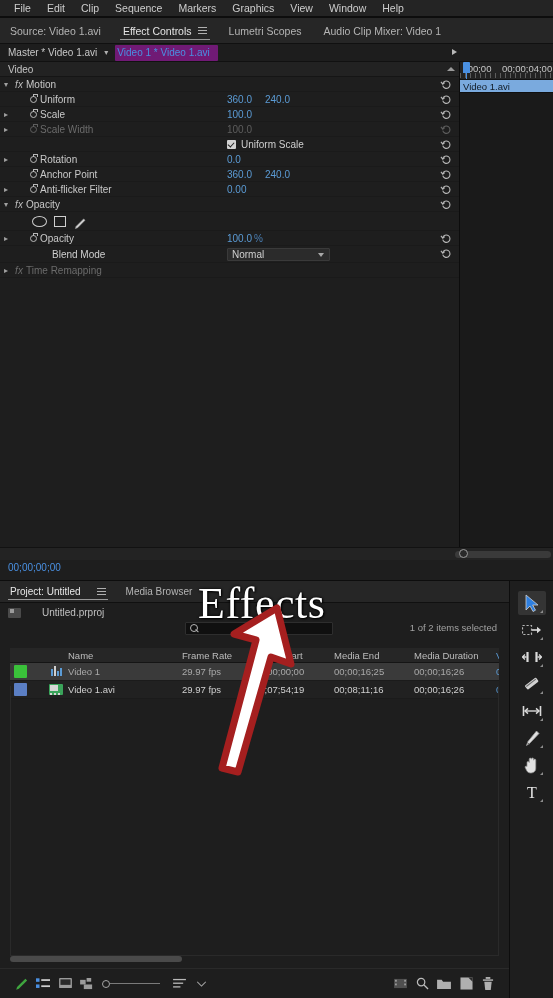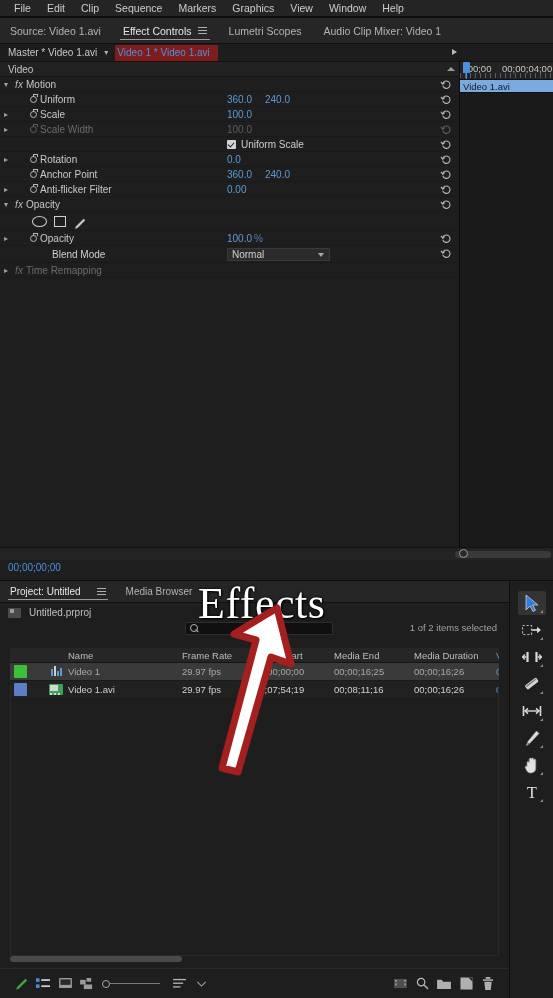--- a/index.html
+++ b/index.html
@@ -62,21 +62,21 @@
     height: 18px; background: #1d1d1d;
     display: flex; align-items: center;
     font-size: 10px; border-bottom: 1px solid #111;
     position: relative;
   }
   .crumb-master { color: #c8c8c8; padding-left: 8px; }
   .crumb-chev {
     margin: 0 7px 0 7px; color: #b0b0b0; font-size: 8px; line-height: 1;
   }
   .crumb-clip {
-    color: #4a90e2; background: #7f1d1d;
+    color: #4a90e2; background: #701a75;
     padding: 2px 8px 3px 2px; border-radius: 1px;
   }
   .crumb-arrow {
     position: absolute; right: 96px; top: 5px;
     width: 0; height: 0; border-left: 5px solid #b8b8b8;
     border-top: 3.5px solid transparent; border-bottom: 3.5px solid transparent;
   }
 
   
   .ec-body { display: flex; height: 519px; }
@@ -233,21 +233,21 @@
   .pj-tab {
     font-size: 10px; color: #b4b4b4; height: 22px; display: flex;
     align-items: center; gap: 16px; padding: 0 10px; position: relative;
   }
   .pj-tab.active { color: #e8e8e8; }
   .pj-tab.active::after {
     content:""; position:absolute; left:8px; right:8px; bottom:3px;
     height:1px; background:#9a9a9a;
   }
   .pj-name {
-    height: 19px; display: flex; align-items: center; gap: 8px;
+    height: 19px; display: flex; align-items: center; gap: 21px;
     padding-left: 8px; font-size: 10px; color: #c0c0c0;
   }
   .bin-ic {
     width: 13px; height: 10px; background: #4a4a4a; border-radius: 1px;
     position: relative;
   }
   .bin-ic::after {
     content:""; position:absolute; left:1.5px; top:1.5px; width:4px; height:4px;
     background:#9b9b9b;
   }

